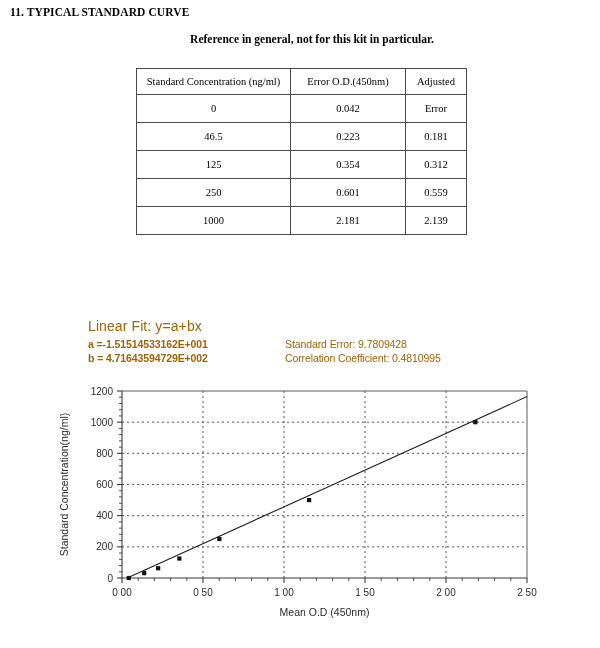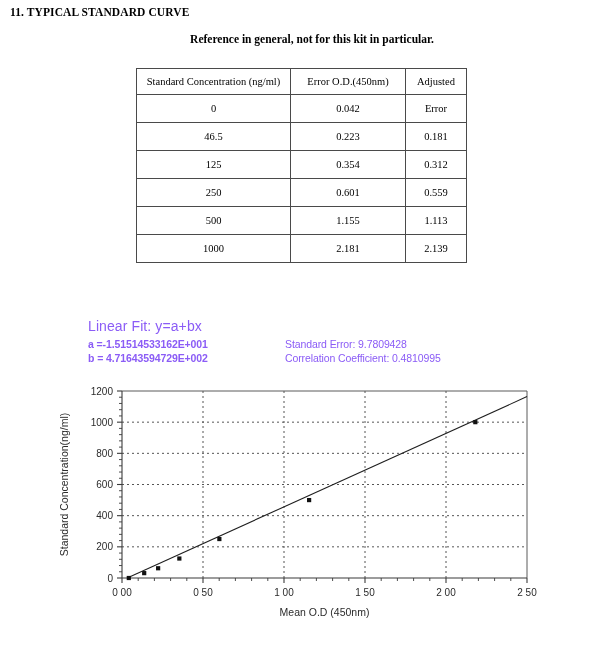--- a/index.html
+++ b/index.html
@@ -65,21 +65,21 @@
   #std-table col.c1 { width: 154px; }
   #std-table col.c2 { width: 115px; }
   #std-table col.c3 { width: 61px; }
 
   
   #fit-block {
     position: absolute;
     left: 88px;
     top: 318px;
     font-family: "Liberation Sans", sans-serif;
-    color: #8b5cf6;
+    color: #a16207;
   }
   #fit-title {
     font-size: 14px;
     letter-spacing: 0.1px;
     margin-bottom: 3px;
   }
   .fit-row {
     display: flex;
     font-size: 10.5px;
     line-height: 14px;
@@ -149,25 +149,20 @@
     </tr>
     <tr>
       <td>125</td>
       <td>0.354</td>
       <td>0.312</td>
     </tr>
     <tr>
       <td>250</td>
       <td>0.601</td>
       <td>0.559</td>
-    </tr>
-    <tr>
-      <td>500</td>
-      <td>1.155</td>
-      <td>1.113</td>
     </tr>
     <tr>
       <td>1000</td>
       <td>2.181</td>
       <td>2.139</td>
     </tr>
   </tbody>
 </table>
 
 <div id="fit-block">

